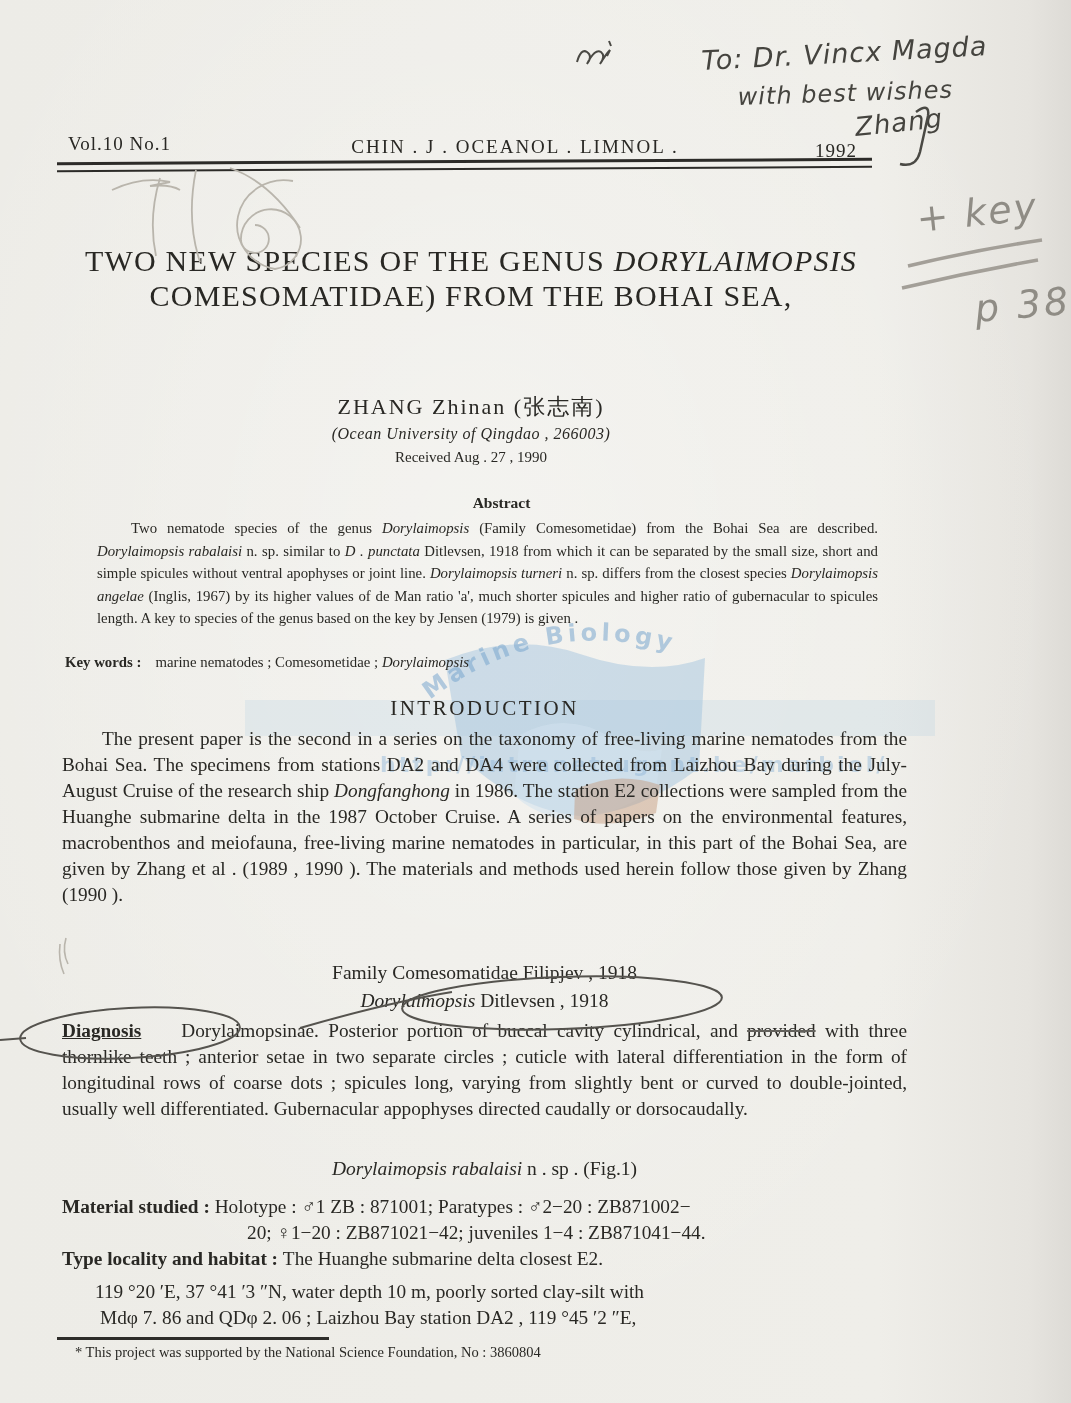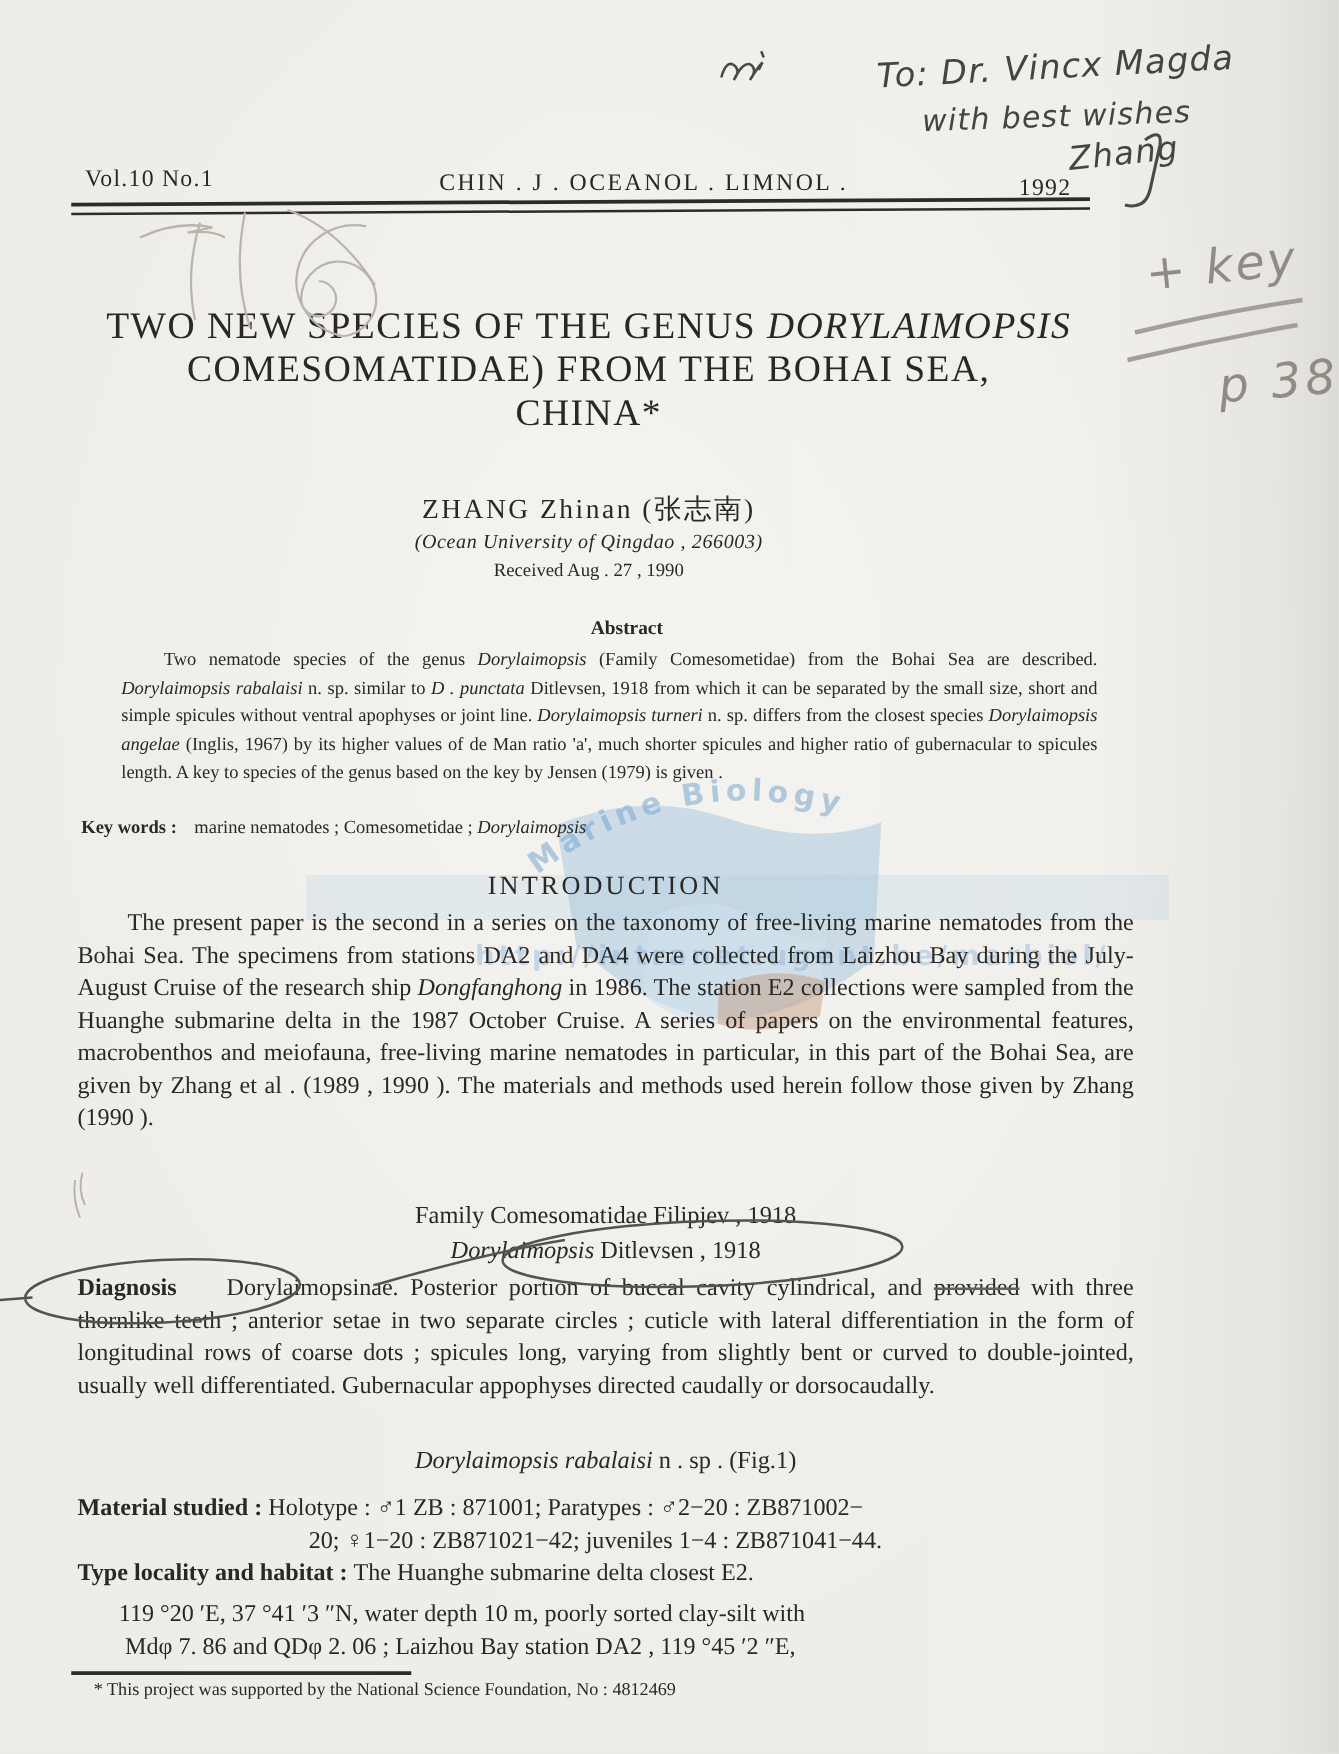--- a/index.html
+++ b/index.html
@@ -22,21 +22,21 @@
   .title-line{font-size:30px; letter-spacing:1.2px; line-height:35px;}
   .author{font-size:22px; letter-spacing:2px;}
   .affil{font-size:16px; font-style:italic; letter-spacing:.5px;}
   .received{font-size:15px;}
   .abst{font-size:14.8px; line-height:22.5px;}
   .body-text{font-size:19.3px; line-height:26px;}
   .small-head{font-size:15.5px; font-weight:bold;}
   .intro-head{font-size:21px; letter-spacing:2.5px;}
   .tax-line{font-size:19.5px;}
   .foot{font-size:14.5px;}
-  .bold-label{font-weight:bold; margin-right:40px;}
+  .bold-label{font-weight:bold; margin-right:40px;text-decoration:underline;}
   .rule-double{border-top:3px solid #2c2b28; border-bottom:2px solid #2c2b28; height:5px; transform:rotate(-0.3deg);}
   .rule-foot{background:#2e2d2a; height:3px;}
   .hand-ink{fill:#45443f;}
   .hand-pencil{fill:#8f8c85;}
   svg text{font-family:"DejaVu Sans", sans-serif;}
 </style>
 </head>
 <body>
 
 <div class="page">
@@ -64,21 +64,20 @@
   <div class="abs" style="left:0; top:0; z-index:1; width:1071px;">
 
     <div class="abs hdr" style="left:68px; top:133px;">Vol.10  No.1</div>
     <div class="abs hdr" style="left:335px; top:136px; width:360px; text-align:center; letter-spacing:2px;">CHIN . J . OCEANOL . LIMNOL .</div>
     <div class="abs hdr" style="left:815px; top:140px;">1992</div>
     <div class="abs rule-double" style="left:57px; top:160px; width:815px;"></div>
 
     <div class="abs c" style="left:40px; top:243px; width:862px;">
       <div class="title-line"><span>TWO NEW SPECIES OF THE GENUS </span><span class="seg-i">DORYLAIMOPSIS</span></div>
       <div class="title-line">COMESOMATIDAE) FROM  THE  BOHAI  SEA,</div>
-      <div class="title-line">CHINA*</div>
     </div>
 
     <div class="abs c author" style="left:40px; top:392px; width:862px;">ZHANG Zhinan (张志南)</div>
     <div class="abs c affil" style="left:40px; top:425px; width:862px;">(Ocean University of Qingdao , 266003)</div>
     <div class="abs c received" style="left:40px; top:449px; width:862px;text-align:center;">Received Aug . 27 , 1990</div>
 
     <div class="abs c small-head" style="left:111px; top:494px; width:781px;">Abstract</div>
     <p class="abs j abst" style="left:97px; top:497px; width:781px; margin:0; padding-top:20px; text-indent:34px;"><span>Two nematode species of the genus </span><span class="seg-i">Dorylaimopsis</span><span> (Family Comesometidae) from the Bohai Sea are described. </span><span class="seg-i">Dorylaimopsis rabalaisi</span><span> n. sp. similar to </span><span class="seg-i">D . punctata</span><span> Ditlevsen, 1918 from which it can be separated by the small size, short and simple spicules without ventral apophyses or joint line. </span><span class="seg-i">Dorylaimopsis turneri</span><span> n. sp. differs from the closest species </span><span class="seg-i">Dorylaimopsis angelae</span><span> (Inglis, 1967) by its higher values of de Man ratio 'a', much shorter spicules and higher ratio of gubernacular to spicules length. A key to species of the genus based on the key by Jensen (1979) is given .</span></p>
 
     <div class="abs abst" style="left:65px; top:651px; width:813px;">
@@ -95,21 +94,21 @@
 
     <div class="abs c tax-line" style="left:62px; top:1158px; width:845px;"><span class="seg-i">Dorylaimopsis rabalaisi</span><span> n . sp . (Fig.1)</span></div>
 
     <div class="abs body-text" style="left:62px; top:1194px; width:845px;"><span class="seg-b">Material studied : </span><span> Holotype :  ♂1  ZB :  871001;   Paratypes : ♂2−20 : ZB871002−</span></div>
     <div class="abs body-text" style="left:247px; top:1220px; width:660px;"><span>20;  ♀1−20 :  ZB871021−42;  juveniles 1−4 :  ZB871041−44.</span></div>
     <div class="abs body-text" style="left:62px; top:1246px; width:845px;"><span class="seg-b">Type locality and habitat : </span><span> The Huanghe submarine delta closest E2.</span></div>
     <div class="abs body-text" style="left:95px; top:1279px; width:812px;"><span>119 °20 ′E,  37 °41 ′3 ″N,  water depth 10 m,  poorly sorted clay-silt with</span></div>
     <div class="abs body-text" style="left:100px; top:1305px; width:807px;"><span>Mdφ 7. 86 and QDφ 2. 06 ;  Laizhou Bay station DA2 ,  119 °45 ′2 ″E,</span></div>
 
     <div class="abs rule-foot" style="left:57px; top:1337px; width:272px;"></div>
-    <div class="abs foot" style="left:75px; top:1344px; width:700px;">* This project was supported by the National Science Foundation, No : 4812469</div>
+    <div class="abs foot" style="left:75px; top:1344px; width:700px;">* This project was supported by the National Science Foundation, No : 3860804</div>
   </div>
 
   <div class="abs" style="left:0; top:0; z-index:2; pointer-events:none;">
     <svg width="1071" height="1403">
 
       <path d="M577 62 q4 -14 10 -10 q6 4 0 12 q8 -16 14 -12 q5 4 -1 12 q6 -10 10 -14 l-3 6 m4 -10 l-2 -5" stroke="#4a4944" stroke-width="2" fill="none"></path>
 
       <text x="702" y="70" font-size="27" letter-spacing="1" transform="rotate(-3 702 70)" class="hand-ink" font-style="italic">To: Dr. Vincx Magda</text>
       <text x="738" y="105" font-size="24" letter-spacing="1" transform="rotate(-2 738 105)" class="hand-ink" font-style="italic">with best wishes</text>
       <text x="856" y="136" font-size="26" letter-spacing="1" transform="rotate(-6 856 136)" class="hand-ink" font-style="italic">Zhang</text>

